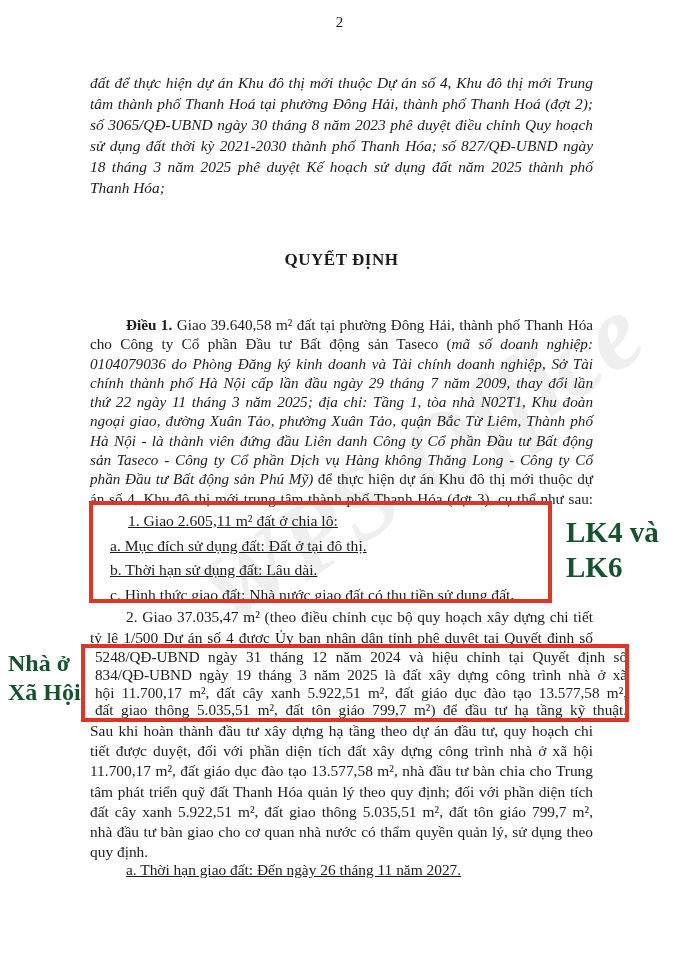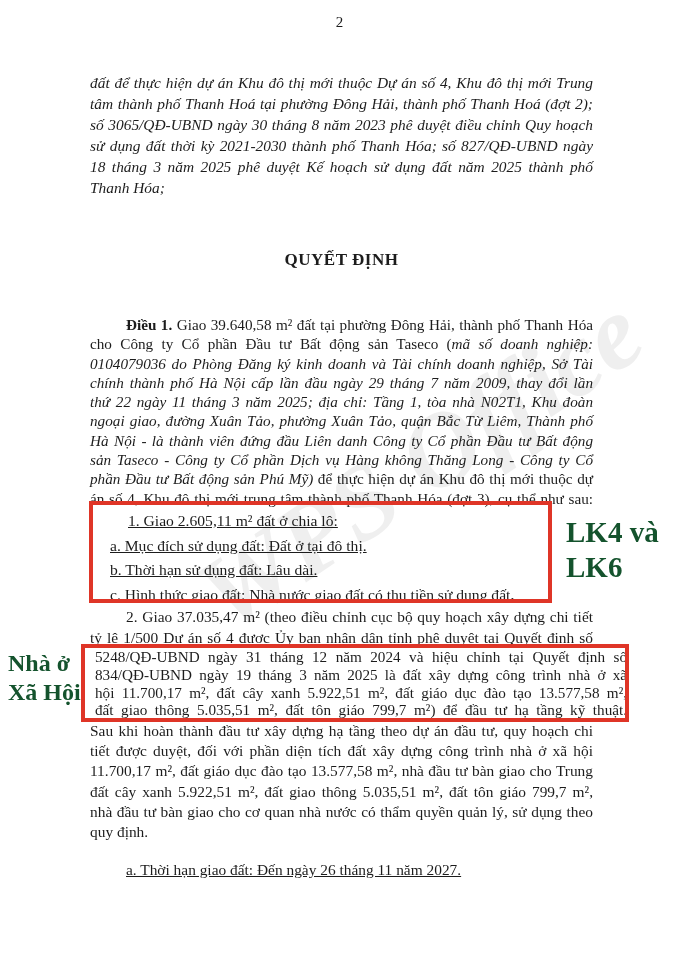--- a/index.html
+++ b/index.html
@@ -121,21 +121,22 @@
   <div class="rbox box2"></div>
 
   <div class="ann ann-nho">
     <div>Nhà ở</div>
     <div>Xã Hội</div>
   </div>
 
   <div class="blk" style="top:721px;line-height:20.2px;">
     <div class="ln">Sau khi hoàn thành đầu tư xây dựng hạ tầng theo dự án đầu tư, quy hoạch chi</div>
     <div class="ln">tiết được duyệt, đối với phần diện tích đất xây dựng công trình nhà ở xã hội</div>
-    <div class="ln">11.700,17 m², đất giáo dục đào tạo 13.577,58 m², nhà đầu tư bàn giao cho Trung</div>
+    <div class="ln">11.700,17 m², đất giáo dục đào tạo 13.577,58 m², nhà đầu tư bàn chia cho Trung</div>
+    <div class="ln">tâm phát triển quỹ đất Thanh Hóa quản lý theo quy định; đối với phần diện tích</div>
     <div class="ln">đất cây xanh 5.922,51 m², đất giao thông 5.035,51 m², đất tôn giáo 799,7 m²,</div>
     <div class="ln">nhà đầu tư bàn giao cho cơ quan nhà nước có thẩm quyền quản lý, sử dụng theo</div>
     <div class="ln fin">quy định.</div>
   </div>
 
   <div class="blk" style="top:859px;text-decoration:underline;">
     <div class="ln fin ind36">a. Thời hạn giao đất: Đến ngày 26 tháng 11 năm 2027.</div>
   </div>
 
 </div>

